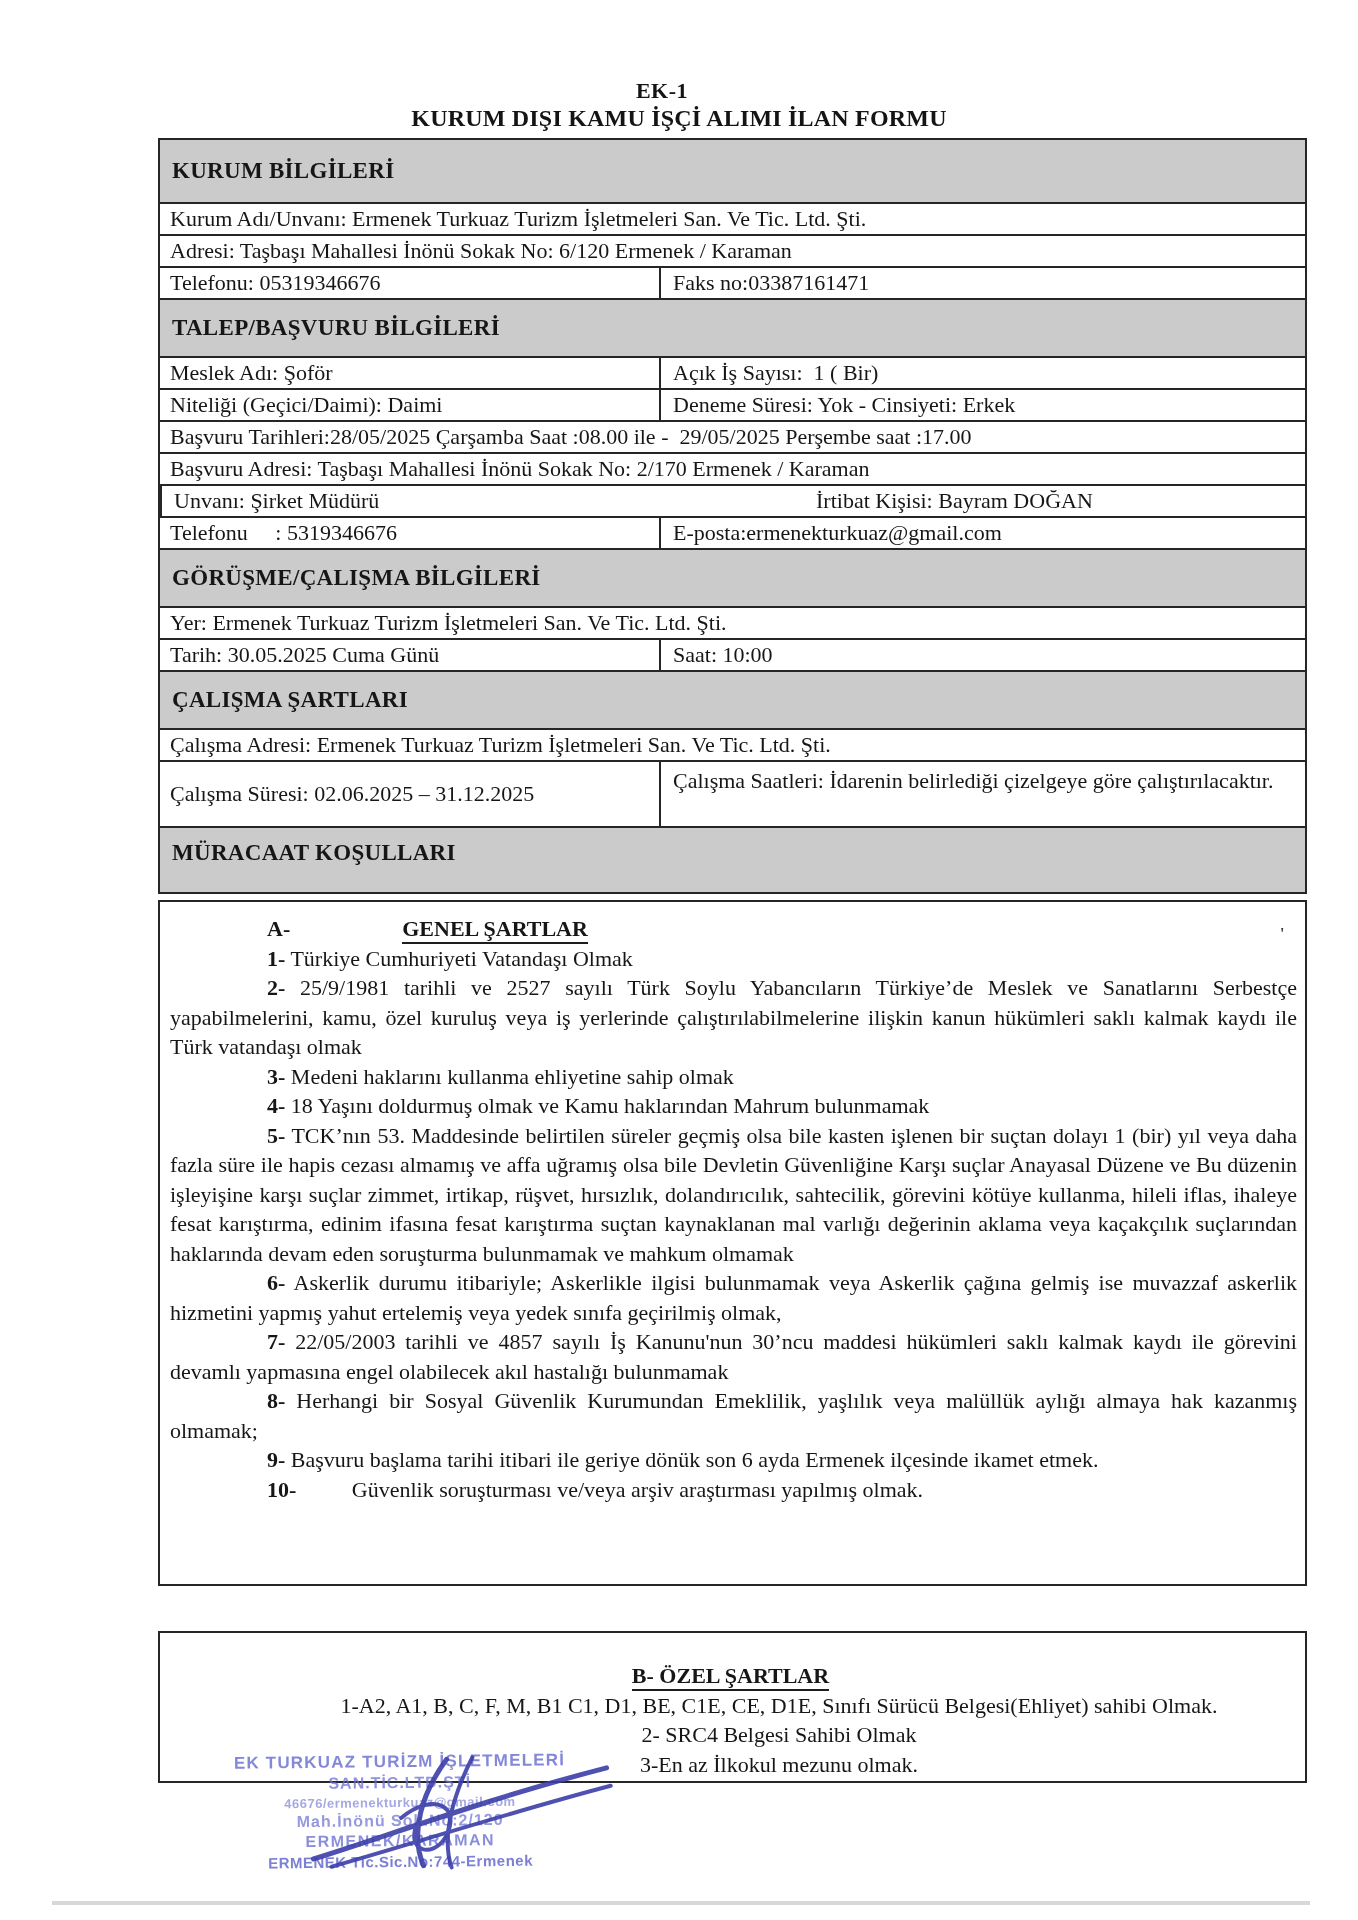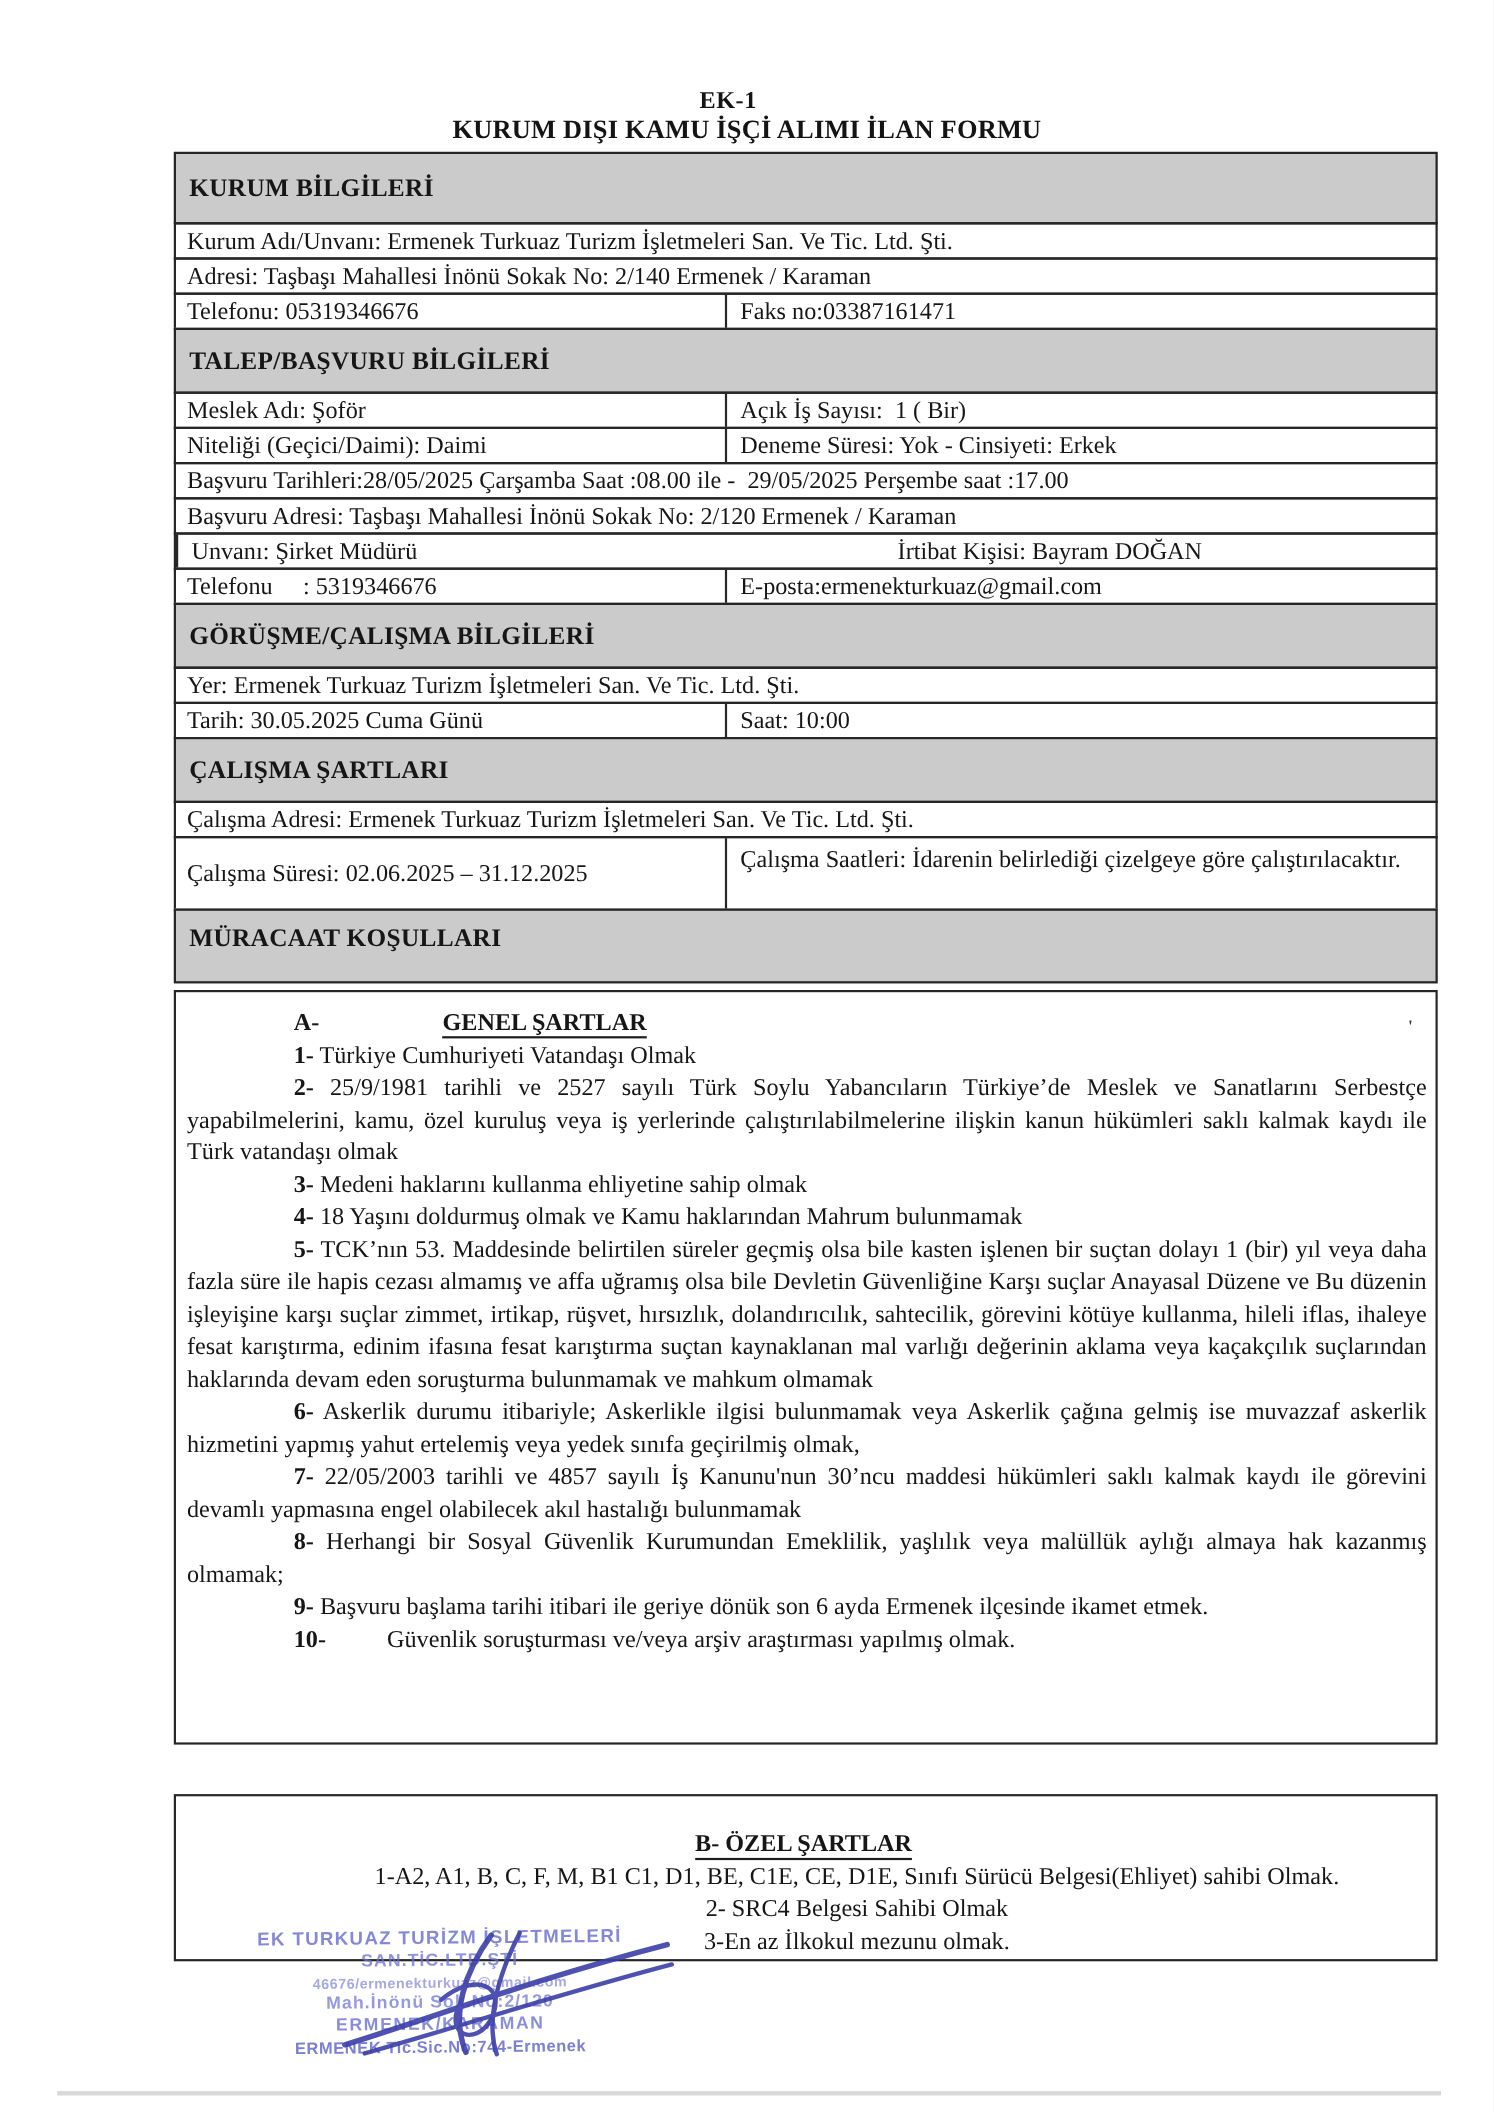--- a/index.html
+++ b/index.html
@@ -62,41 +62,41 @@
     <div class="title">KURUM DIŞI KAMU İŞÇİ ALIMI İLAN FORMU</div>
   </div>
 
   <div class="form">
 
     <div class="blk sec">KURUM BİLGİLERİ</div>
     <div class="blk row">
       <span class="cell">Kurum Adı/Unvanı: Ermenek Turkuaz Turizm İşletmeleri San. Ve Tic. Ltd. Şti.</span>
     </div>
     <div class="blk row">
-      <span class="cell">Adresi: Taşbaşı Mahallesi İnönü Sokak No: 2/140 Ermenek / Karaman</span>
+      <span class="cell">Adresi: Taşbaşı Mahallesi İnönü Sokak No: 6/120 Ermenek / Karaman</span>
     </div>
     <div class="blk row split">
       <span class="cell l">Telefonu: 05319346676</span>
       <span class="cell r">Faks no:03387161471</span>
     </div>
 
     <div class="blk sec h60">TALEP/BAŞVURU BİLGİLERİ</div>
     <div class="blk row split">
       <span class="cell l">Meslek Adı: Şoför</span>
       <span class="cell r">Açık İş Sayısı:  1 ( Bir)</span>
     </div>
     <div class="blk row split">
       <span class="cell l">Niteliği (Geçici/Daimi): Daimi</span>
       <span class="cell r">Deneme Süresi: Yok - Cinsiyeti: Erkek</span>
     </div>
     <div class="blk row">
       <span class="cell">Başvuru Tarihleri:28/05/2025 Çarşamba Saat :08.00 ile -  29/05/2025 Perşembe saat :17.00</span>
     </div>
     <div class="blk row">
-      <span class="cell">Başvuru Adresi: Taşbaşı Mahallesi İnönü Sokak No: 2/120 Ermenek / Karaman</span>
+      <span class="cell">Başvuru Adresi: Taşbaşı Mahallesi İnönü Sokak No: 2/170 Ermenek / Karaman</span>
     </div>
     <div class="blk row split">
       <span class="cell r">Unvanı: Şirket Müdürü</span>
       <span class="cell l">İrtibat Kişisi: Bayram DOĞAN</span>
     </div>
     <div class="blk row split">
       <span class="cell l">Telefonu     : 5319346676</span>
       <span class="cell r">E-posta:ermenekturkuaz@gmail.com</span>
     </div>
 

